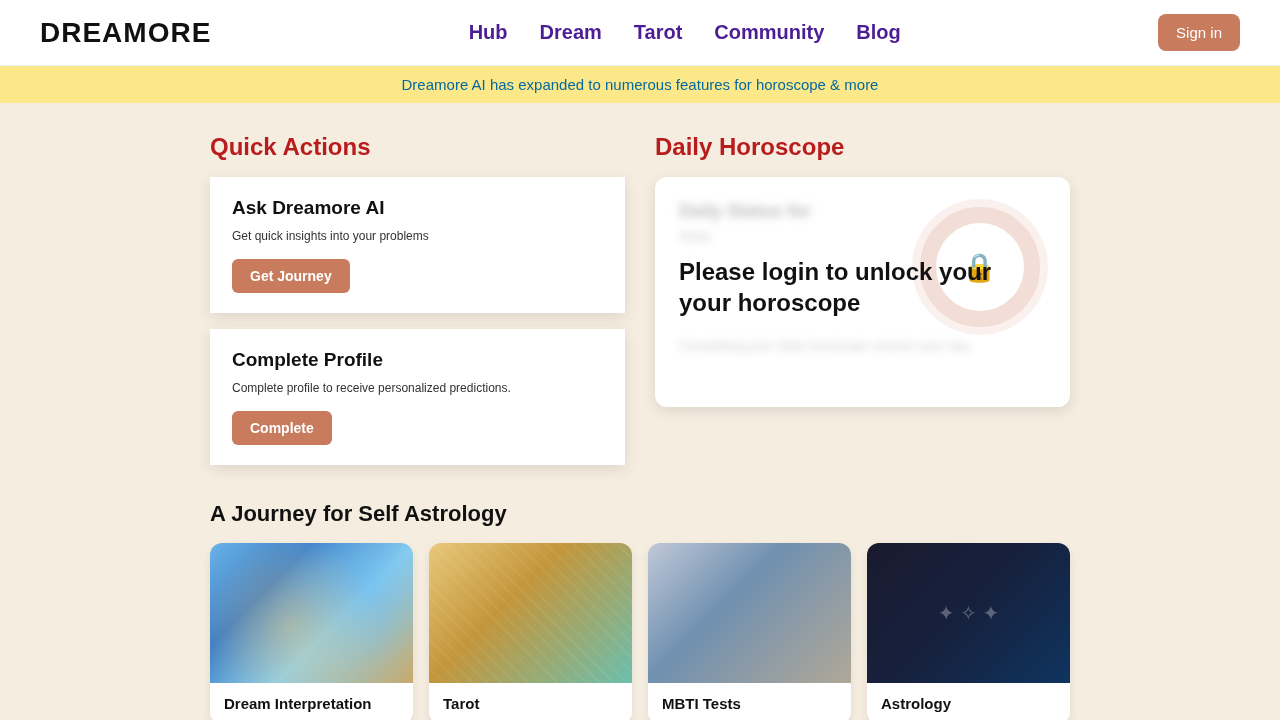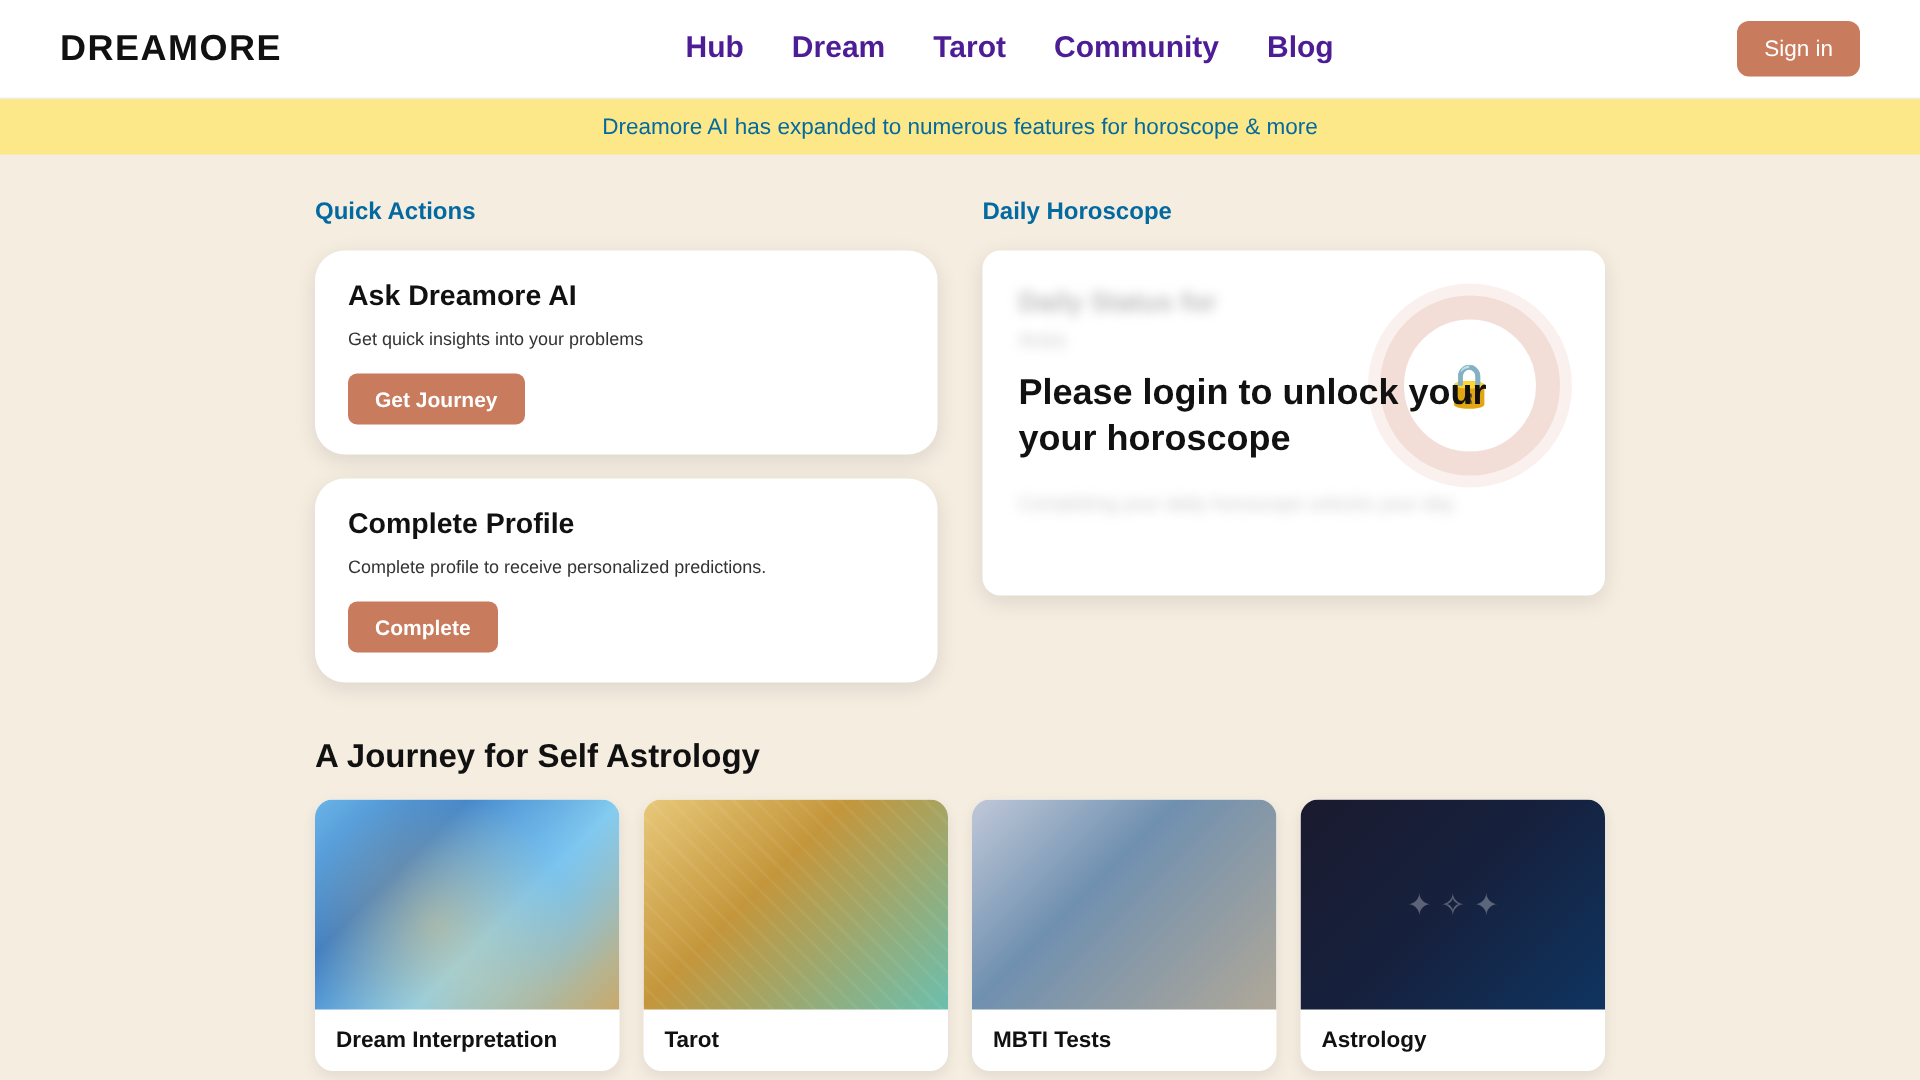--- a/index.html
+++ b/index.html
@@ -14,21 +14,21 @@
     
     header {
       background: #fff;
       display: flex;
       align-items: center;
       justify-content: space-between;
       padding: 14px 40px;
       border-bottom: 1px solid #eee;
     }
     .logo {
-      font-size: 24px;
+      font-size: 28px;
       font-weight: 900;
       letter-spacing: 1px;
       color: #111;
       text-align: right;
     }
     nav {
       display: flex;
       gap: 32px;
       align-items: center;
     }
@@ -68,31 +68,31 @@
 
     .two-col {
       display: grid;
       grid-template-columns: 1fr 1fr;
       gap: 30px;
       margin-bottom: 20px;
     }
 
     
     .section-title {
-      font-size: 16px;
+      font-size: 24px;
       font-weight: 600;
       margin-bottom: 16px;
-      color: #0369a1;
+      color: #b91c1c;
     }
 
     
     .quick-actions-col {}
     .action-card {
       background: #fff;
-      border-radius: 20px;
+      border-radius: 0;
       padding: 20px 22px;
       margin-bottom: 16px;
       box-shadow: 0 4px 14px rgba(0,0,0,0.1);
     }
     .action-card h3 {
       font-size: 19px;
       font-weight: 700;
       margin-bottom: 8px;
     }
     .action-card p {

